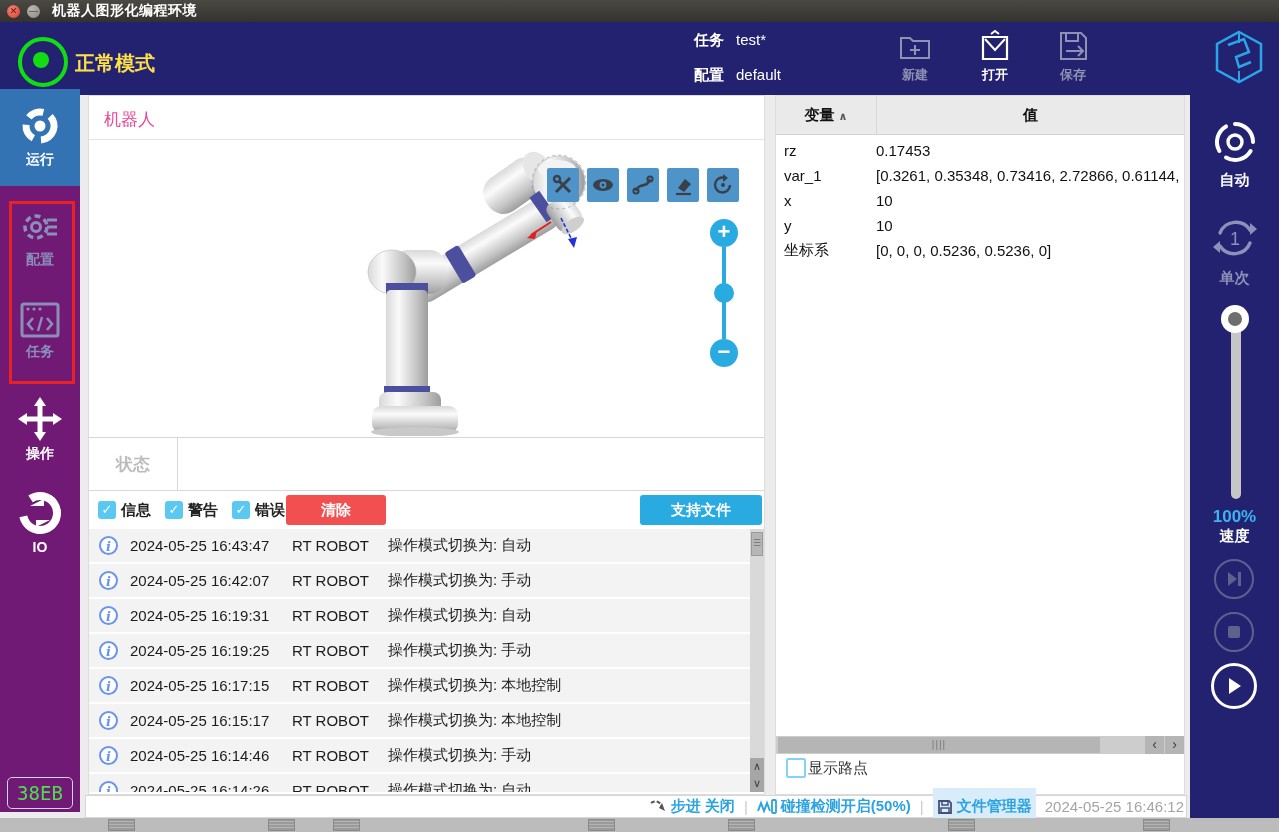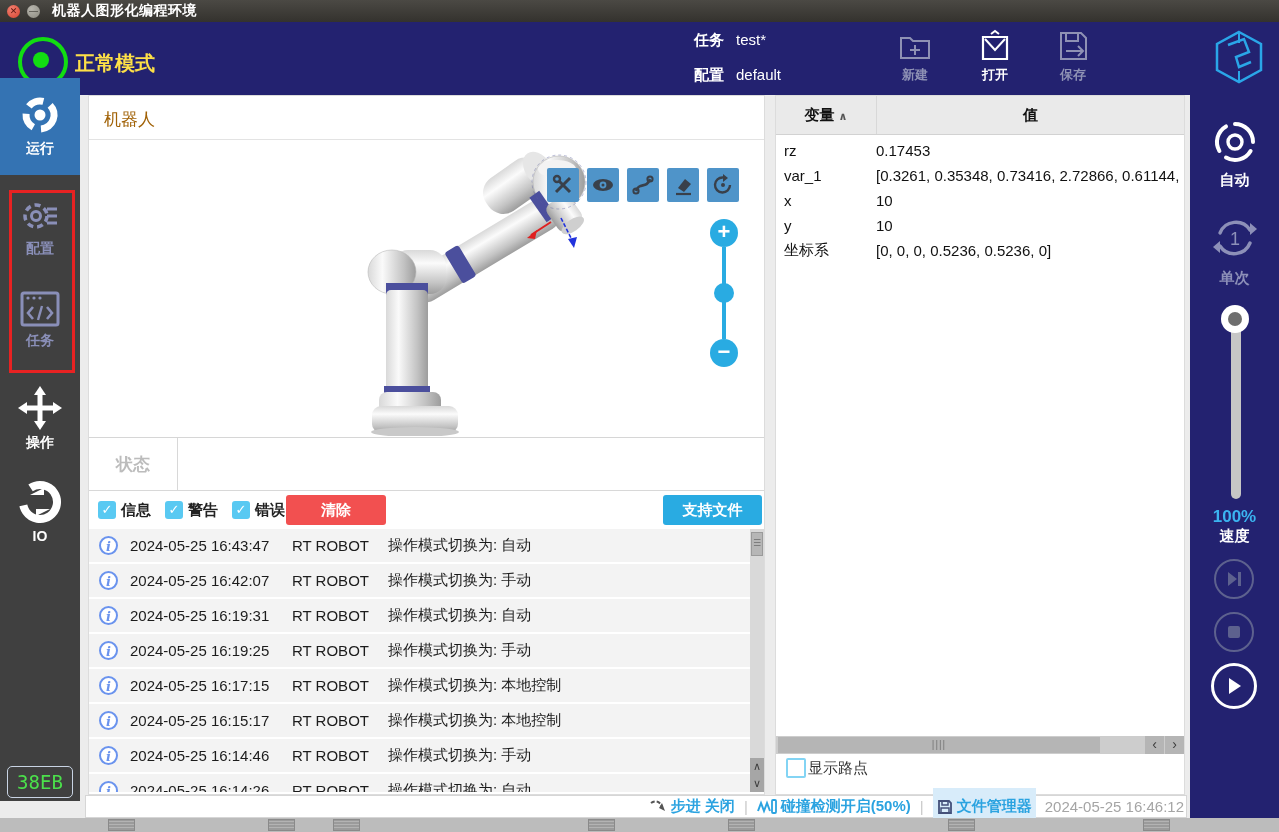--- a/index.html
+++ b/index.html
@@ -25,36 +25,36 @@
   .hdr-kv{position:absolute;color:#fff;font-size:15px;}
   .hdr-k{font-weight:bold;}
   .hdr-v{font-weight:normal;margin-left:12px;}
   .hdr-action{position:absolute;top:7px;width:66px;text-align:center;color:#8e91b4;cursor:pointer;}
   .hdr-action.active{color:#fff;}
   .hdr-action svg{display:block;margin:0 auto;}
   .hdr-action .lbl{font-size:13px;margin-top:3px;font-weight:bold;}
   .logo{position:absolute;left:1213px;top:7px;}
 
   
-  .lsidebar{position:absolute;left:0;top:78px;width:80px;height:723px;background:#404040;}
+  .lsidebar{position:absolute;left:0;top:89px;width:80px;height:723px;background:#701a75;}
   .ls-item{position:absolute;left:0;width:80px;text-align:center;color:#fff;cursor:pointer;}
   .ls-item .lbl{font-size:14px;font-weight:bold;margin-top:4px;}
   .ls-item svg{display:block;margin:0 auto;}
   .ls-run{top:0;height:97px;background:#3473b3;padding-top:16px;box-sizing:border-box;}
   .ls-muted{color:#8a8fb8;}
   .red-frame{position:absolute;left:9px;top:112px;width:60px;height:177px;
     border:3px solid #e82222;pointer-events:none;}
   .dev-code{position:absolute;left:7px;top:688px;width:64px;height:30px;line-height:30px;
     text-align:center;border:1px solid #c9d4e4;border-radius:5px;color:#4be04b;
     font-family:"DejaVu Sans Mono",monospace;font-size:19px;cursor:pointer;}
 
   
   .robot-panel{position:absolute;left:88px;top:95px;width:677px;height:700px;background:#fff;
     border:1px solid #dcdcdc;box-sizing:border-box;}
-  .rp-header{height:44px;border-bottom:1px solid #e3e3e3;font-size:17px;color:#a16207;
+  .rp-header{height:44px;border-bottom:1px solid #e3e3e3;font-size:17px;color:#ec4899;
     padding:12px 0 0 15px;box-sizing:border-box;}
   .rp-view{position:relative;height:297px;border-bottom:1px solid #d6d6d6;overflow:hidden;}
   .view-toolbar{position:absolute;left:458px;top:28px;display:flex;gap:8px;}
   .vt-btn{width:32px;height:34px;background:#4f94c9;border-radius:2px;display:flex;
     align-items:center;justify-content:center;cursor:pointer;}
   .zoom-circle{position:absolute;width:28px;height:28px;border-radius:50%;background:#29abe2;
     color:#fff;font-size:22px;font-weight:bold;text-align:center;line-height:26px;cursor:pointer;}
   .zoom-track{position:absolute;left:633px;top:107px;width:4px;height:92px;background:#29abe2;}
   .zoom-handle{position:absolute;left:625px;top:143px;width:20px;height:20px;border-radius:50%;
     background:#29abe2;cursor:pointer;}
@@ -63,21 +63,21 @@
     justify-content:center;font-size:17px;font-weight:bold;cursor:pointer;}
   .tab-active{color:#1a1a1a;}
   .tab-inactive{color:#bcbcbc;}
   .rp-filters{position:relative;height:38px;display:flex;align-items:center;padding-left:9px;}
   .chk{width:18px;height:18px;background:#59c9f2;border-radius:3px;color:#fff;font-size:13px;
     text-align:center;line-height:18px;margin-right:5px;cursor:pointer;}
   .chk-lbl{font-size:15px;font-weight:bold;color:#222;margin-right:14px;}
   .btn-clear{position:absolute;left:197px;top:4px;width:100px;height:30px;background:#f25050;
     color:#fff;border:none;border-radius:3px;font-size:15px;cursor:pointer;
     font-family:inherit;font-weight:bold;}
-  .btn-support{position:absolute;right:2px;top:4px;width:99px;height:30px;background:#29abe2;
+  .btn-support{position:absolute;right:2px;top:4px;width:122px;height:30px;background:#29abe2;
     color:#fff;border:none;border-radius:3px;font-size:15px;cursor:pointer;
     font-family:inherit;font-weight:bold;}
   .rp-log{position:relative;height:263px;overflow:hidden;background:#fff;}
   .log-row{height:33px;margin-bottom:2px;background:#f3f3f3;display:flex;align-items:center;
     padding-left:10px;box-sizing:border-box;}
   .log-icon{flex:0 0 19px;height:19px;border:2px solid #6a93ee;border-radius:50%;color:#6a93ee;
     font-family:"DejaVu Serif",serif;font-style:italic;font-weight:bold;font-size:13px;
     text-align:center;line-height:18px;margin-right:12px;box-sizing:border-box;background:#fff;}
   .log-time{width:162px;font-size:15px;color:#1c1c1c;}
   .log-src{width:96px;font-size:15px;color:#1c1c1c;}

